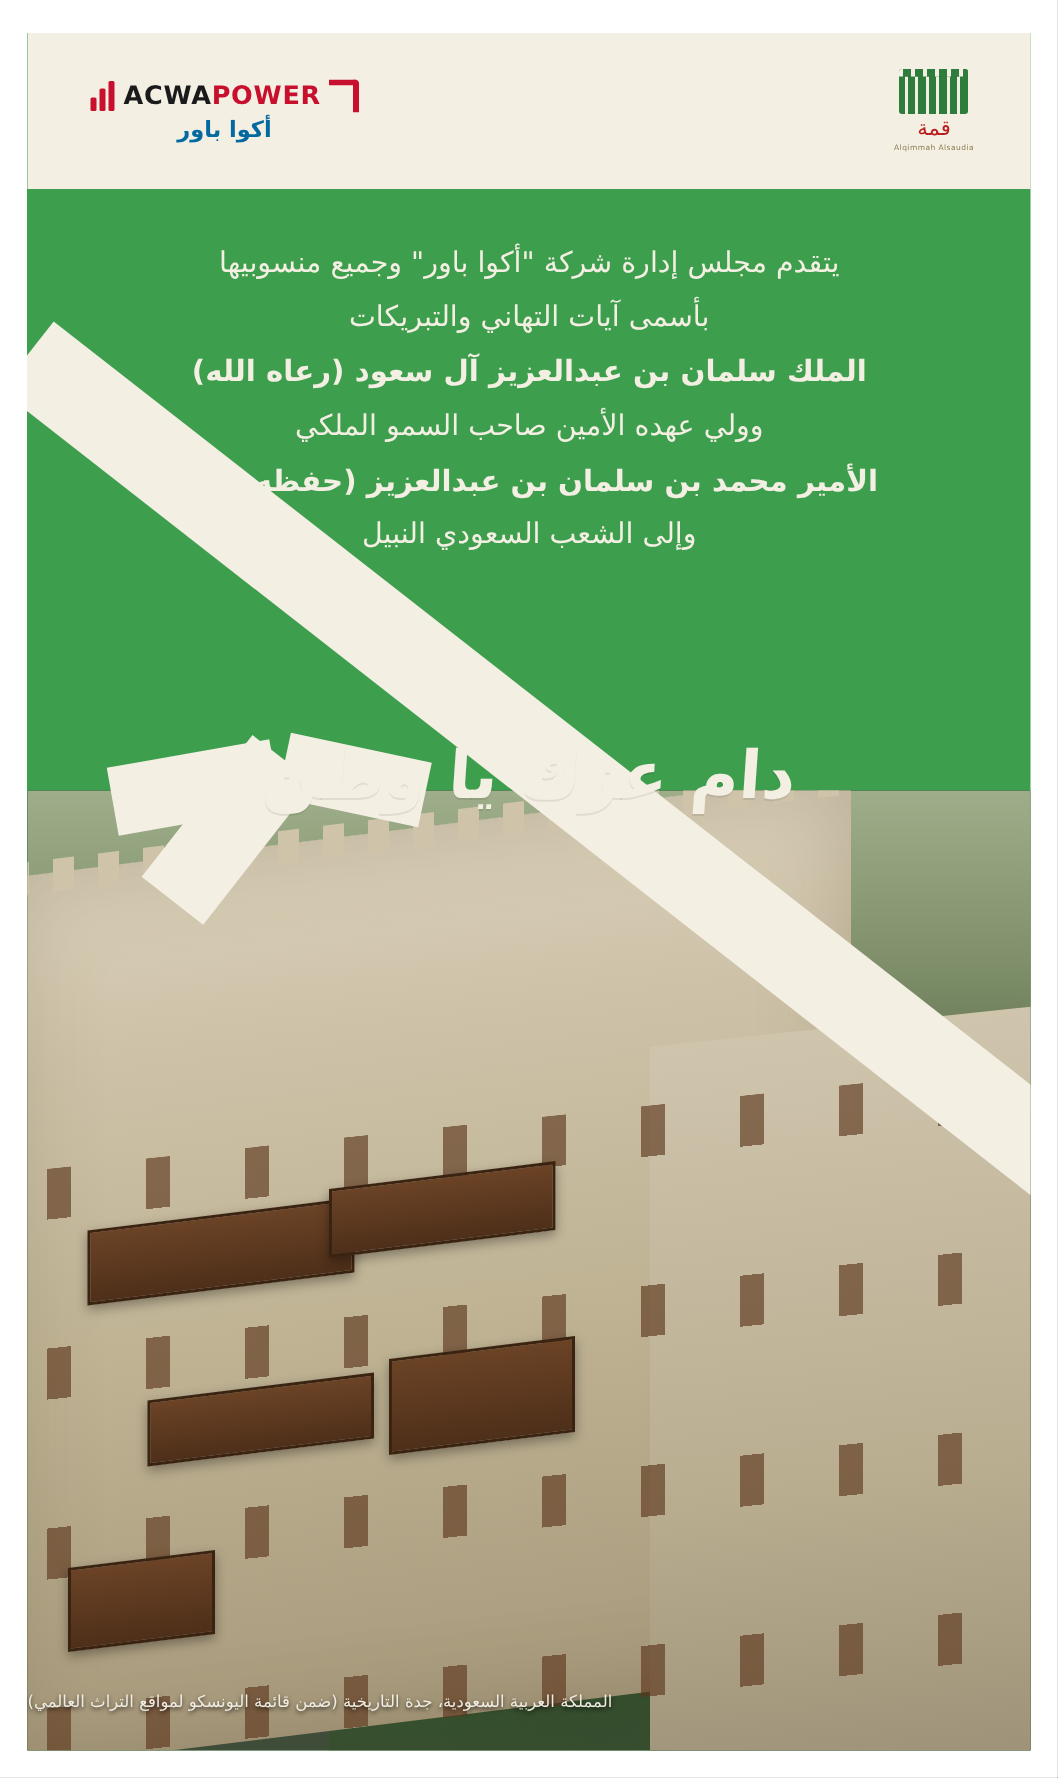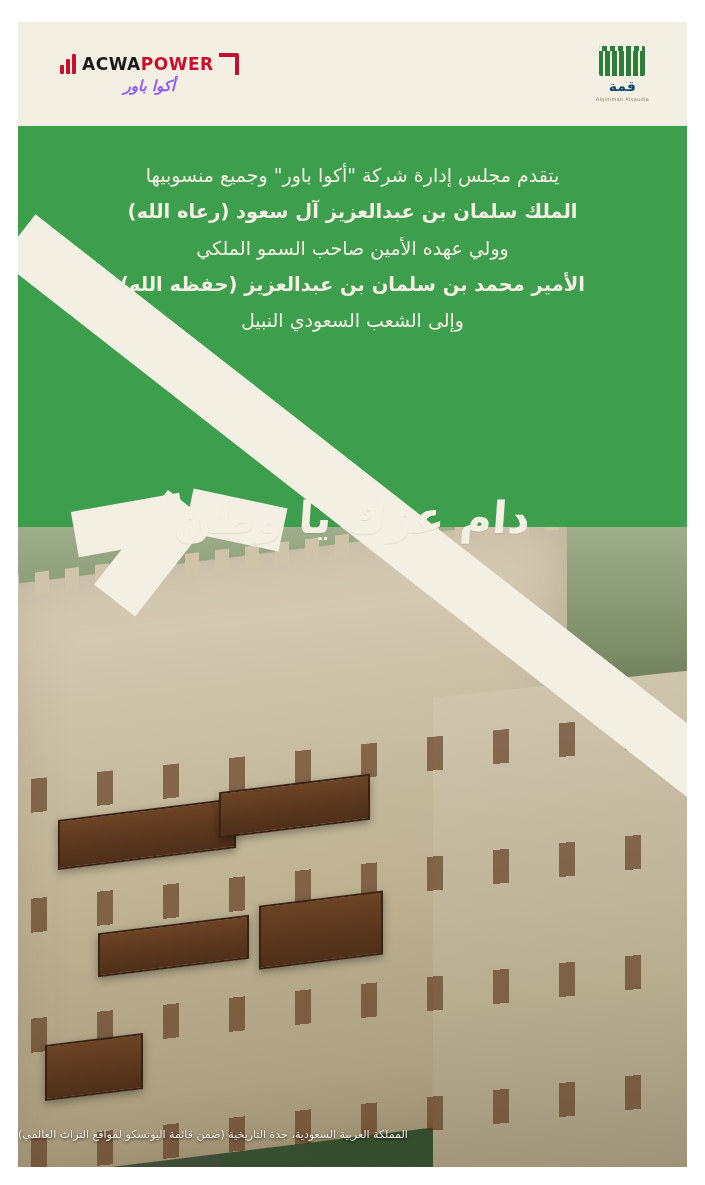--- a/index.html
+++ b/index.html
@@ -79,25 +79,24 @@
   .acwa-tail {
     width: 16px;
     height: 18px;
     border-right: 4px solid #c8102e;
     border-top: 4px solid #c8102e;
     border-top-right-radius: 3px;
     margin-left: 1px;
   }
   .acwa-ar {
     font-size: 15px;
-    color: #8b5cf6;
+    color: #0369a1;
     font-weight: bold;
     letter-spacing: 1px;
     direction: rtl;
-    font-style: italic;
   }
   
   .qimmah-logo {
     display: flex;
     flex-direction: column;
     align-items: center;
     gap: 2px;
   }
   .qimmah-crest {
     width: 46px;
@@ -117,22 +116,22 @@
   .qimmah-crest::after {
     content: "";
     position: absolute;
     left: 0; right: 0; top: 0;
     height: 5px;
     background:
       repeating-linear-gradient(90deg, #f4efe3 0 3px, #2f7d3c 3px 8px);
   }
   .qimmah-name {
     font-size: 14px;
-    font-weight: bold;
-    color: #0c4a6e;
+    font-weight: normal;
+    color: #b91c1c;
     letter-spacing: 0.5px;
   }
   .qimmah-sub {
     font-size: 5px;
     color: #8a7f55;
     letter-spacing: 0.3px;
   }
   
   .greeting {
     position: absolute;
@@ -342,20 +341,21 @@
           </span>
           <span class="acwa-tail"></span>
         </div>
         <div class="acwa-ar">أكوا باور</div>
       </div>
 
     </div>
 
     <div class="greeting">
       <p>يتقدم مجلس إدارة شركة "أكوا باور" وجميع منسوبيها</p>
+      <p>بأسمى آيات التهاني والتبريكات</p>
       <p class="bold">الملك سلمان بن عبدالعزيز آل سعود (رعاه الله)</p>
       <p>وولي عهده الأمين صاحب السمو الملكي</p>
       <p class="bold">الأمير محمد بن سلمان بن عبدالعزيز (حفظه الله)</p>
       <p>وإلى الشعب السعودي النبيل</p>
     </div>
 
     <div class="slogan">
       <span>دام عزك يا وطن</span>
     </div>
 

